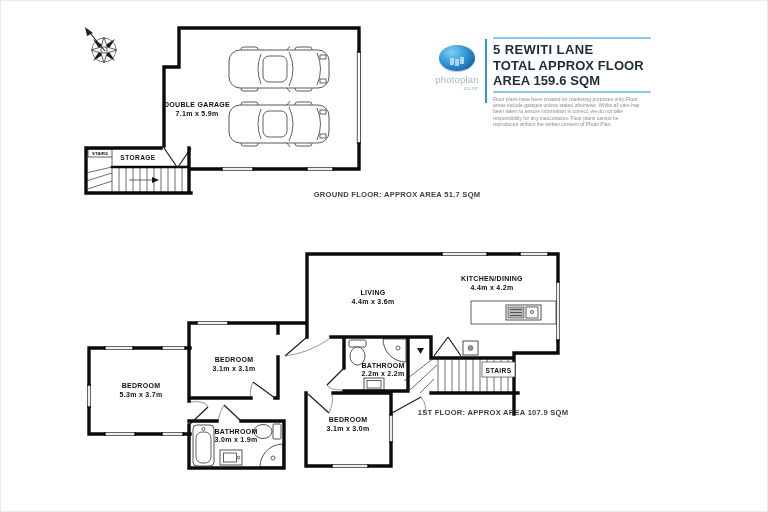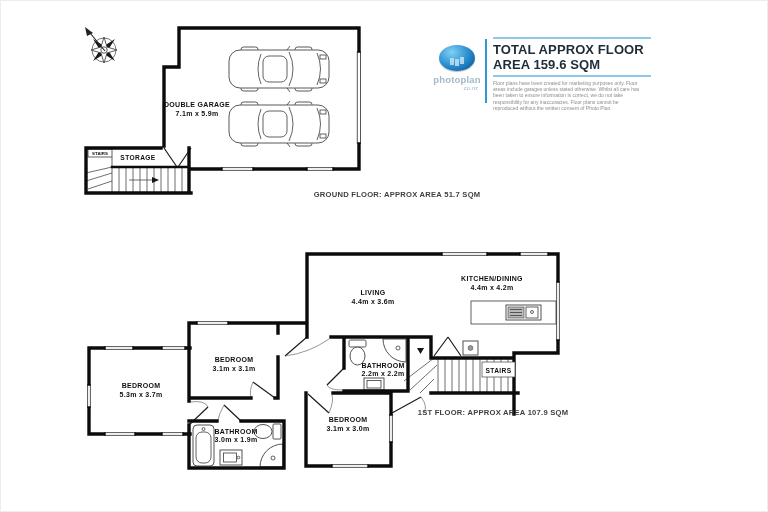--- a/index.html
+++ b/index.html
@@ -27,21 +27,21 @@
       text-anchor:middle;letter-spacing:.25px;}
 
   
   .title-block{position:absolute;left:430px;top:36px;width:220px;display:flex;}
   .tb-logo{width:52px;position:relative;padding-top:8px;}
   .logo-sphere{position:relative;width:36px;height:26px;margin-left:8px;border-radius:50%;
       background:radial-gradient(ellipse at 35% 28%,#7fd0f2 0%,#2e92d2 48%,#0b5a9d 88%);
       box-shadow:0 1px 1px rgba(0,0,0,.25);}
   .skyline{position:absolute;bottom:6px;left:11px;width:4px;height:7px;background:#bfe2f5;
       box-shadow:5px 1px 0 #bfe2f5,10px -1px 0 #bfe2f5;opacity:.85;}
-  .logo-brand{margin-top:3px;font-size:9.5px;font-weight:bold;color:#a2bac9;letter-spacing:.2px;text-align:center;}
+  .logo-brand{margin-top:3px;font-size:9.5px;font-weight:normal;color:#a2bac9;letter-spacing:.2px;text-align:center;}
   .logo-suffix{font-size:6px;color:#a2bac9;text-align:right;padding-right:5px;}
   .tb-sep{width:2px;background:#2f9ad2;height:64px;margin:2px 6px 0 2px;}
   .tb-text{flex:1;min-width:0;}
   .tb-topline{height:2px;background:#8cc8e8;margin-bottom:3px;}
   .tb-address{font-size:13px;font-weight:bold;color:#1d2c39;letter-spacing:.4px;margin:0 0 1px 0;}
   .tb-area{font-size:13px;font-weight:bold;color:#1d2c39;letter-spacing:.1px;margin:0 0 3px 0;}
   .tb-midline{height:1.5px;background:#8cc8e8;margin-bottom:3px;}
   .tb-disc div{font-size:5px;line-height:6.4px;color:#8d8d8d;white-space:nowrap;overflow:hidden;}
 </style>
 </head>
@@ -244,20 +244,21 @@
     <div class="tb-logo">
       <div class="logo-sphere">
         <div class="skyline"></div>
       </div>
       <div class="logo-brand">photoplan</div>
       <div class="logo-suffix">.co.nz</div>
     </div>
     <div class="tb-sep"></div>
     <div class="tb-text">
       <div class="tb-topline"></div>
+      <div class="tb-address">5 REWITI LANE</div>
       <div class="tb-area">TOTAL APPROX FLOOR AREA 159.6 SQM</div>
       <div class="tb-midline"></div>
       <div class="tb-disc">
         <div>Floor plans have been created for marketing purposes only. Floor</div>
         <div>areas include garages unless stated otherwise. Whilst all care has</div>
         <div>been taken to ensure information is correct, we do not take</div>
         <div>responsibility for any inaccuracies. Floor plans cannot be</div>
         <div>reproduced without the written consent of Photo Plan.</div>
       </div>
     </div>

